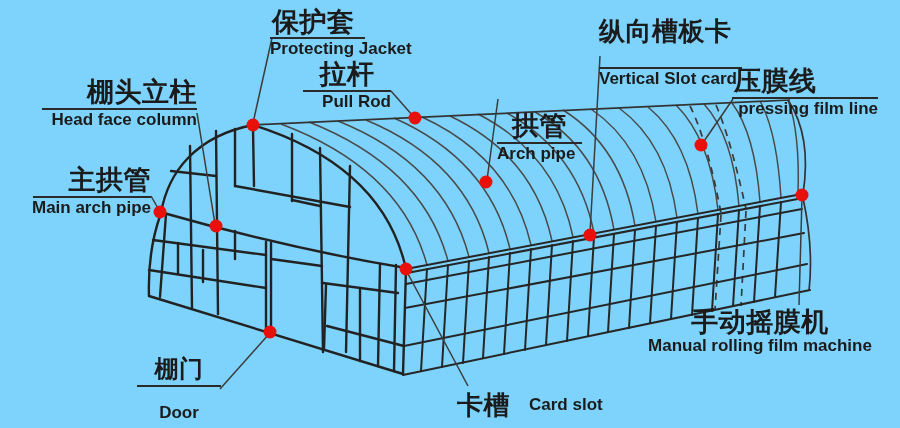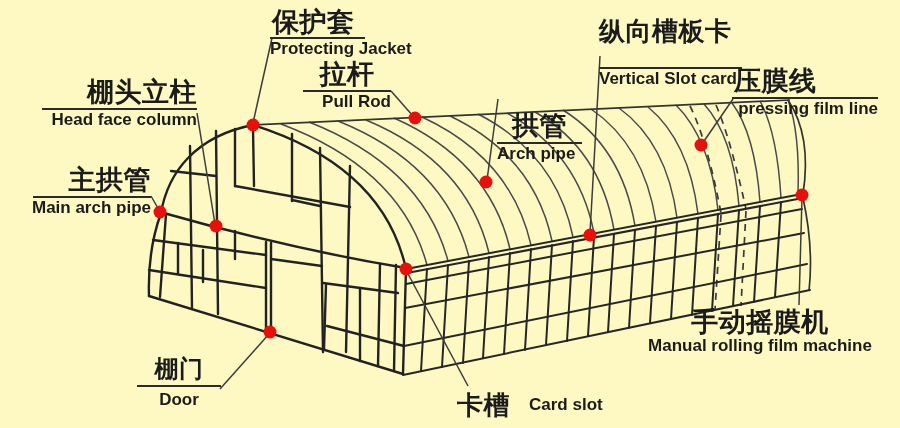--- a/index.html
+++ b/index.html
@@ -1,17 +1,17 @@
 <!DOCTYPE html>
 <html><head>
 <meta charset="utf-8">
 <style>
   html,body{margin:0;padding:0;background:#ffffff;}
   .stage{
-    position:relative;width:900px;height:428px;background:#fef9c3;overflow:hidden;
+    position:relative;width:900px;height:428px;background:#7dd3fc;overflow:hidden;
     font-family:"DejaVu Sans","Liberation Sans",sans-serif;color:#1b1b1b;text-decoration:underline;
   }
   svg{position:absolute;left:0;top:0;}
   
   .front{stroke:#222;stroke-width:2.4;fill:none;stroke-linecap:round;}
   .ribs{stroke:#4a4a4a;stroke-width:1.5;fill:none;}
   .wall{stroke:#262626;stroke-width:2;fill:none;stroke-linecap:round;}
   .thin{stroke:#333;stroke-width:1.7;fill:none;}
   .dash{stroke:#3a3a3a;stroke-width:1.7;fill:none;stroke-dasharray:7 6;}
   .leader{stroke:#3c3c3c;stroke-width:1.5;fill:none;}
@@ -31,21 +31,21 @@
   .l-mainarch .zh{align-self:stretch;text-align:right;padding-left:10px;}
   .l-archpipe{left:497px;top:63px;width:85px;align-items:flex-start;margin-top:48px;}
   .l-archpipe .zh{align-self:stretch;text-align:center;}
   .l-vslot{left:599px;top:17px;width:143px;align-items:flex-start;}
   .l-vslot .zh{align-self:stretch;padding-bottom:22px;font-size:26px;}
   .l-pressing{left:732px;top:66px;width:146px;align-items:flex-end;}
   .l-pressing .zh{align-self:stretch;padding-left:2px;}
   .l-manual{left:648px;top:307px;width:224px;align-items:center;}
   .l-door{left:137px;top:357px;width:84px;align-items:center;}
   .l-door .zh{align-self:stretch;text-align:center;font-size:24px;}
-  .l-door .en{margin-top:4px;}
+  .l-door .en{margin-top:17px;}
   .l-cardslot{left:457px;top:391px;flex-direction:row;align-items:center;gap:8px;}
   .l-cardslot .zh{font-size:26px;}
   .l-cardslot .en{margin-left:11px;}
 </style>
 </head>
 <body>
 
 <div class="stage">
 
   <svg width="900" height="428" viewBox="0 0 900 428">

